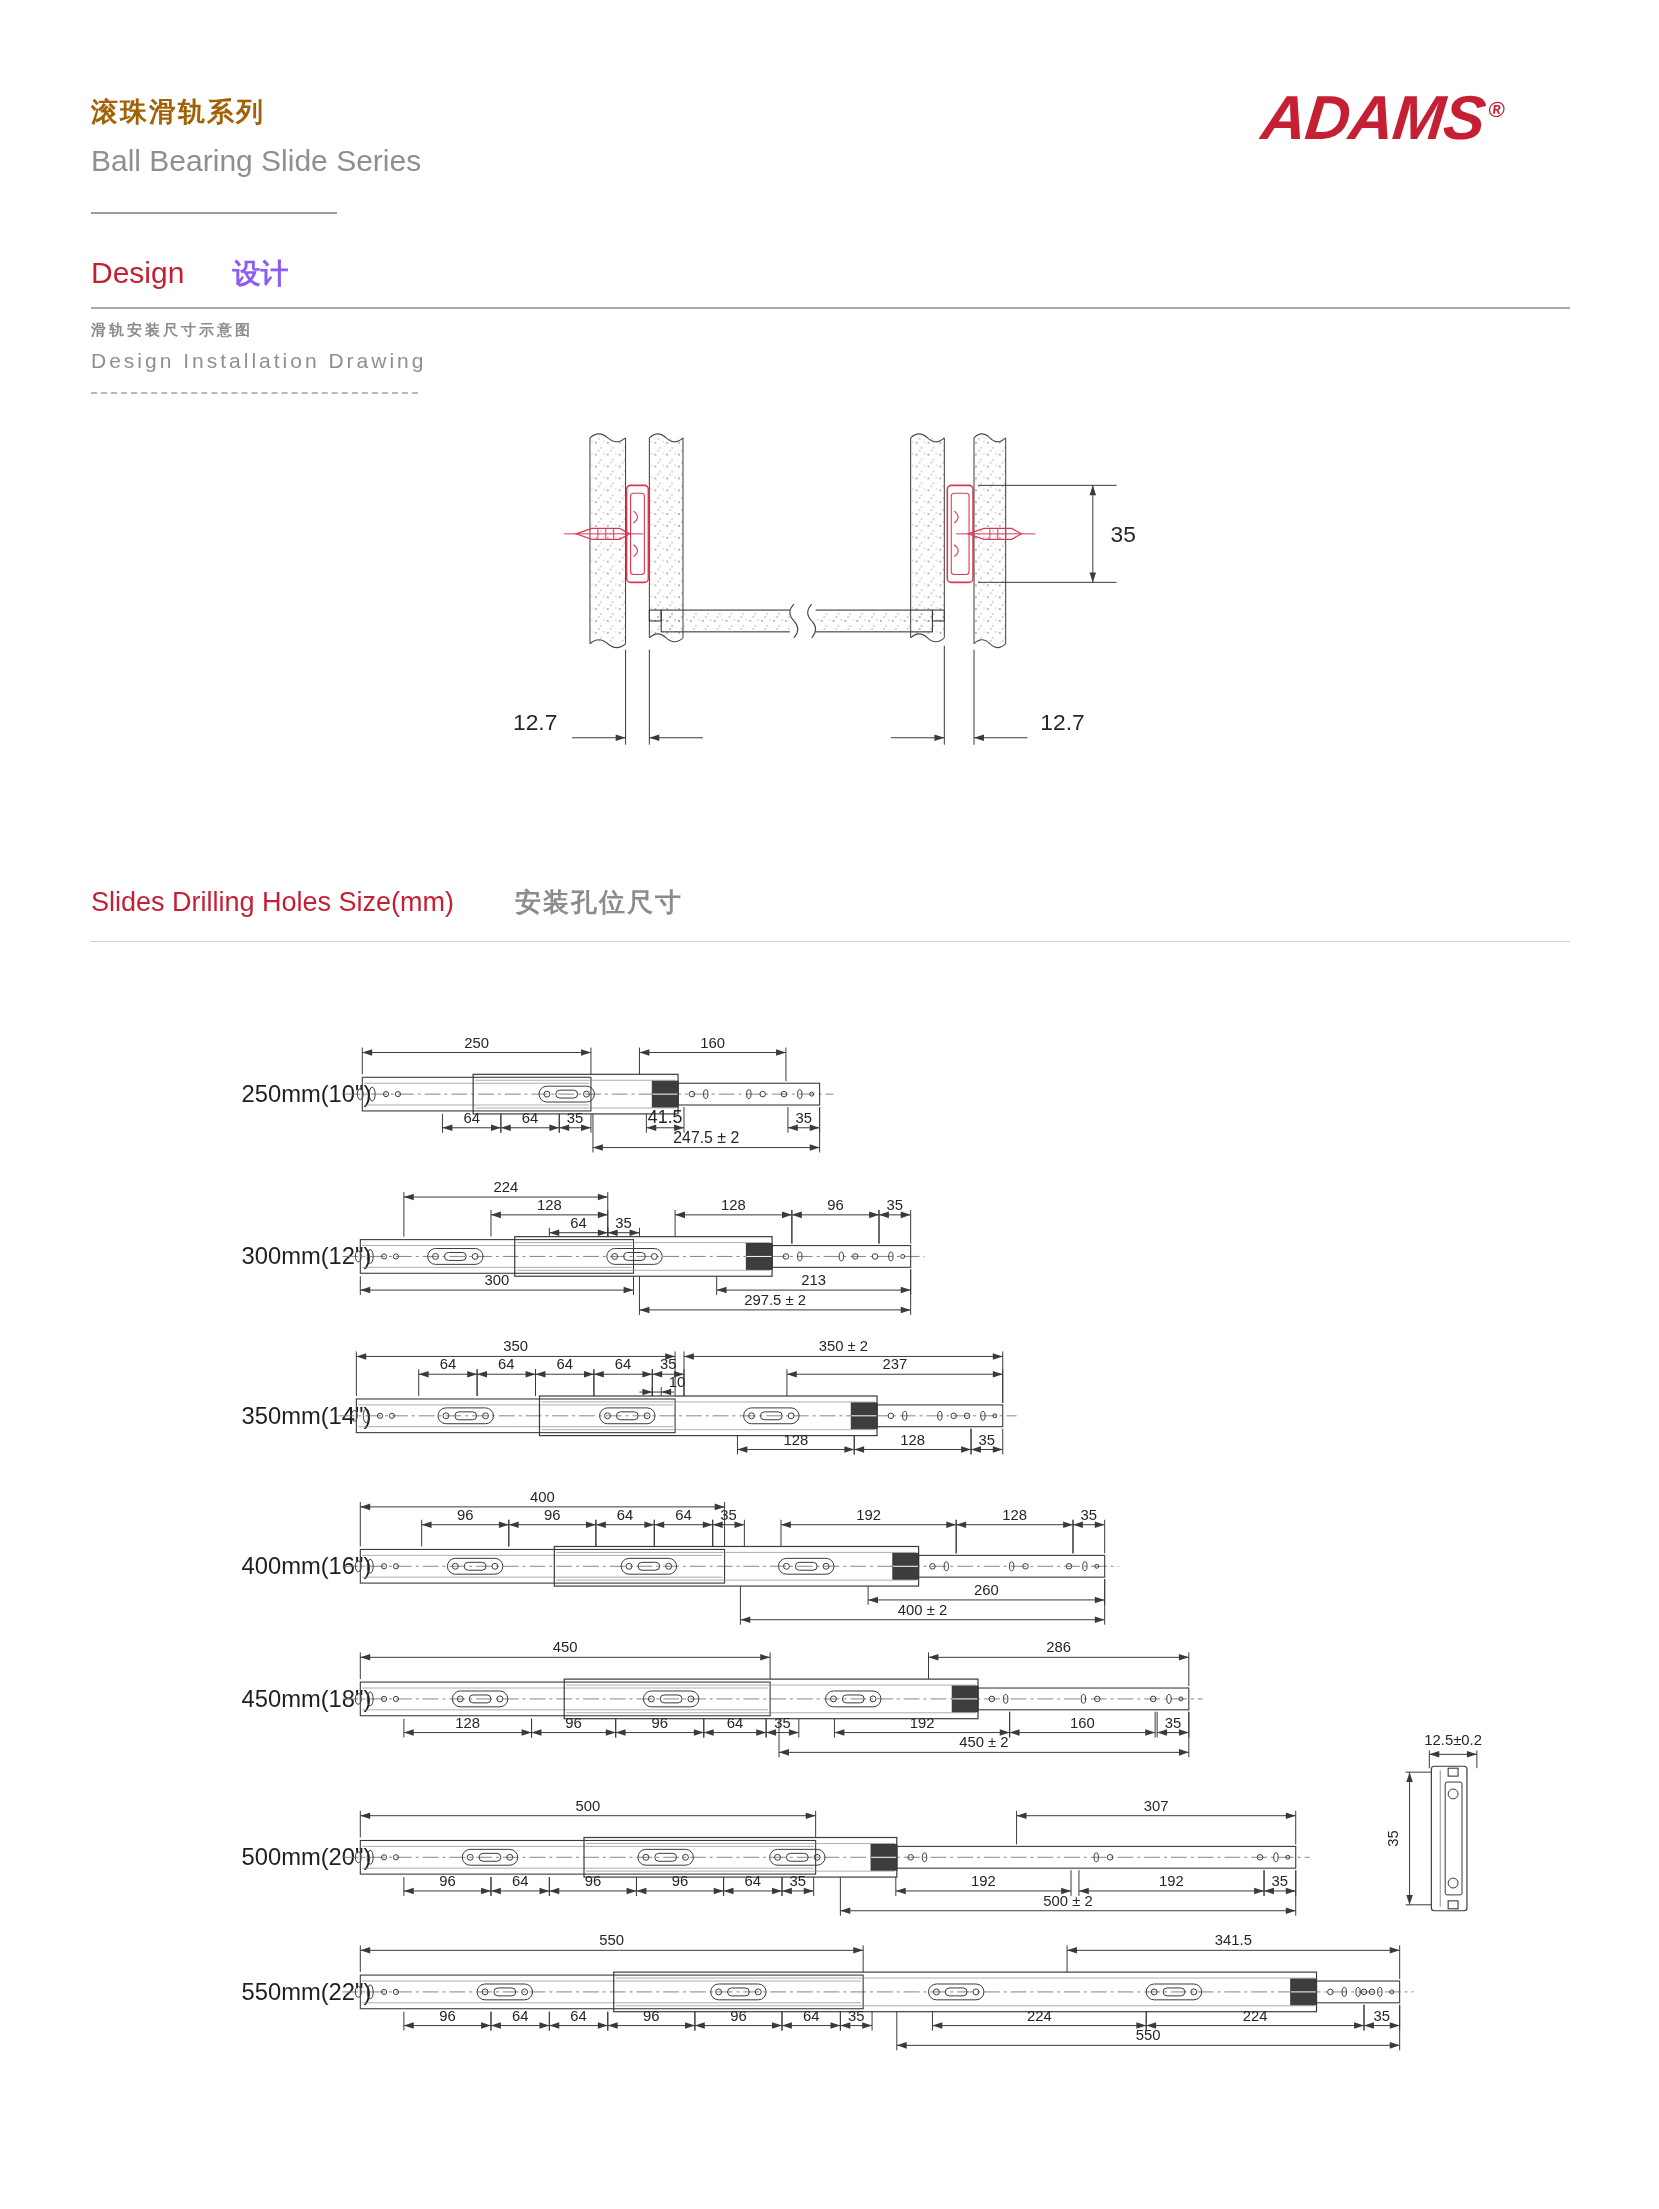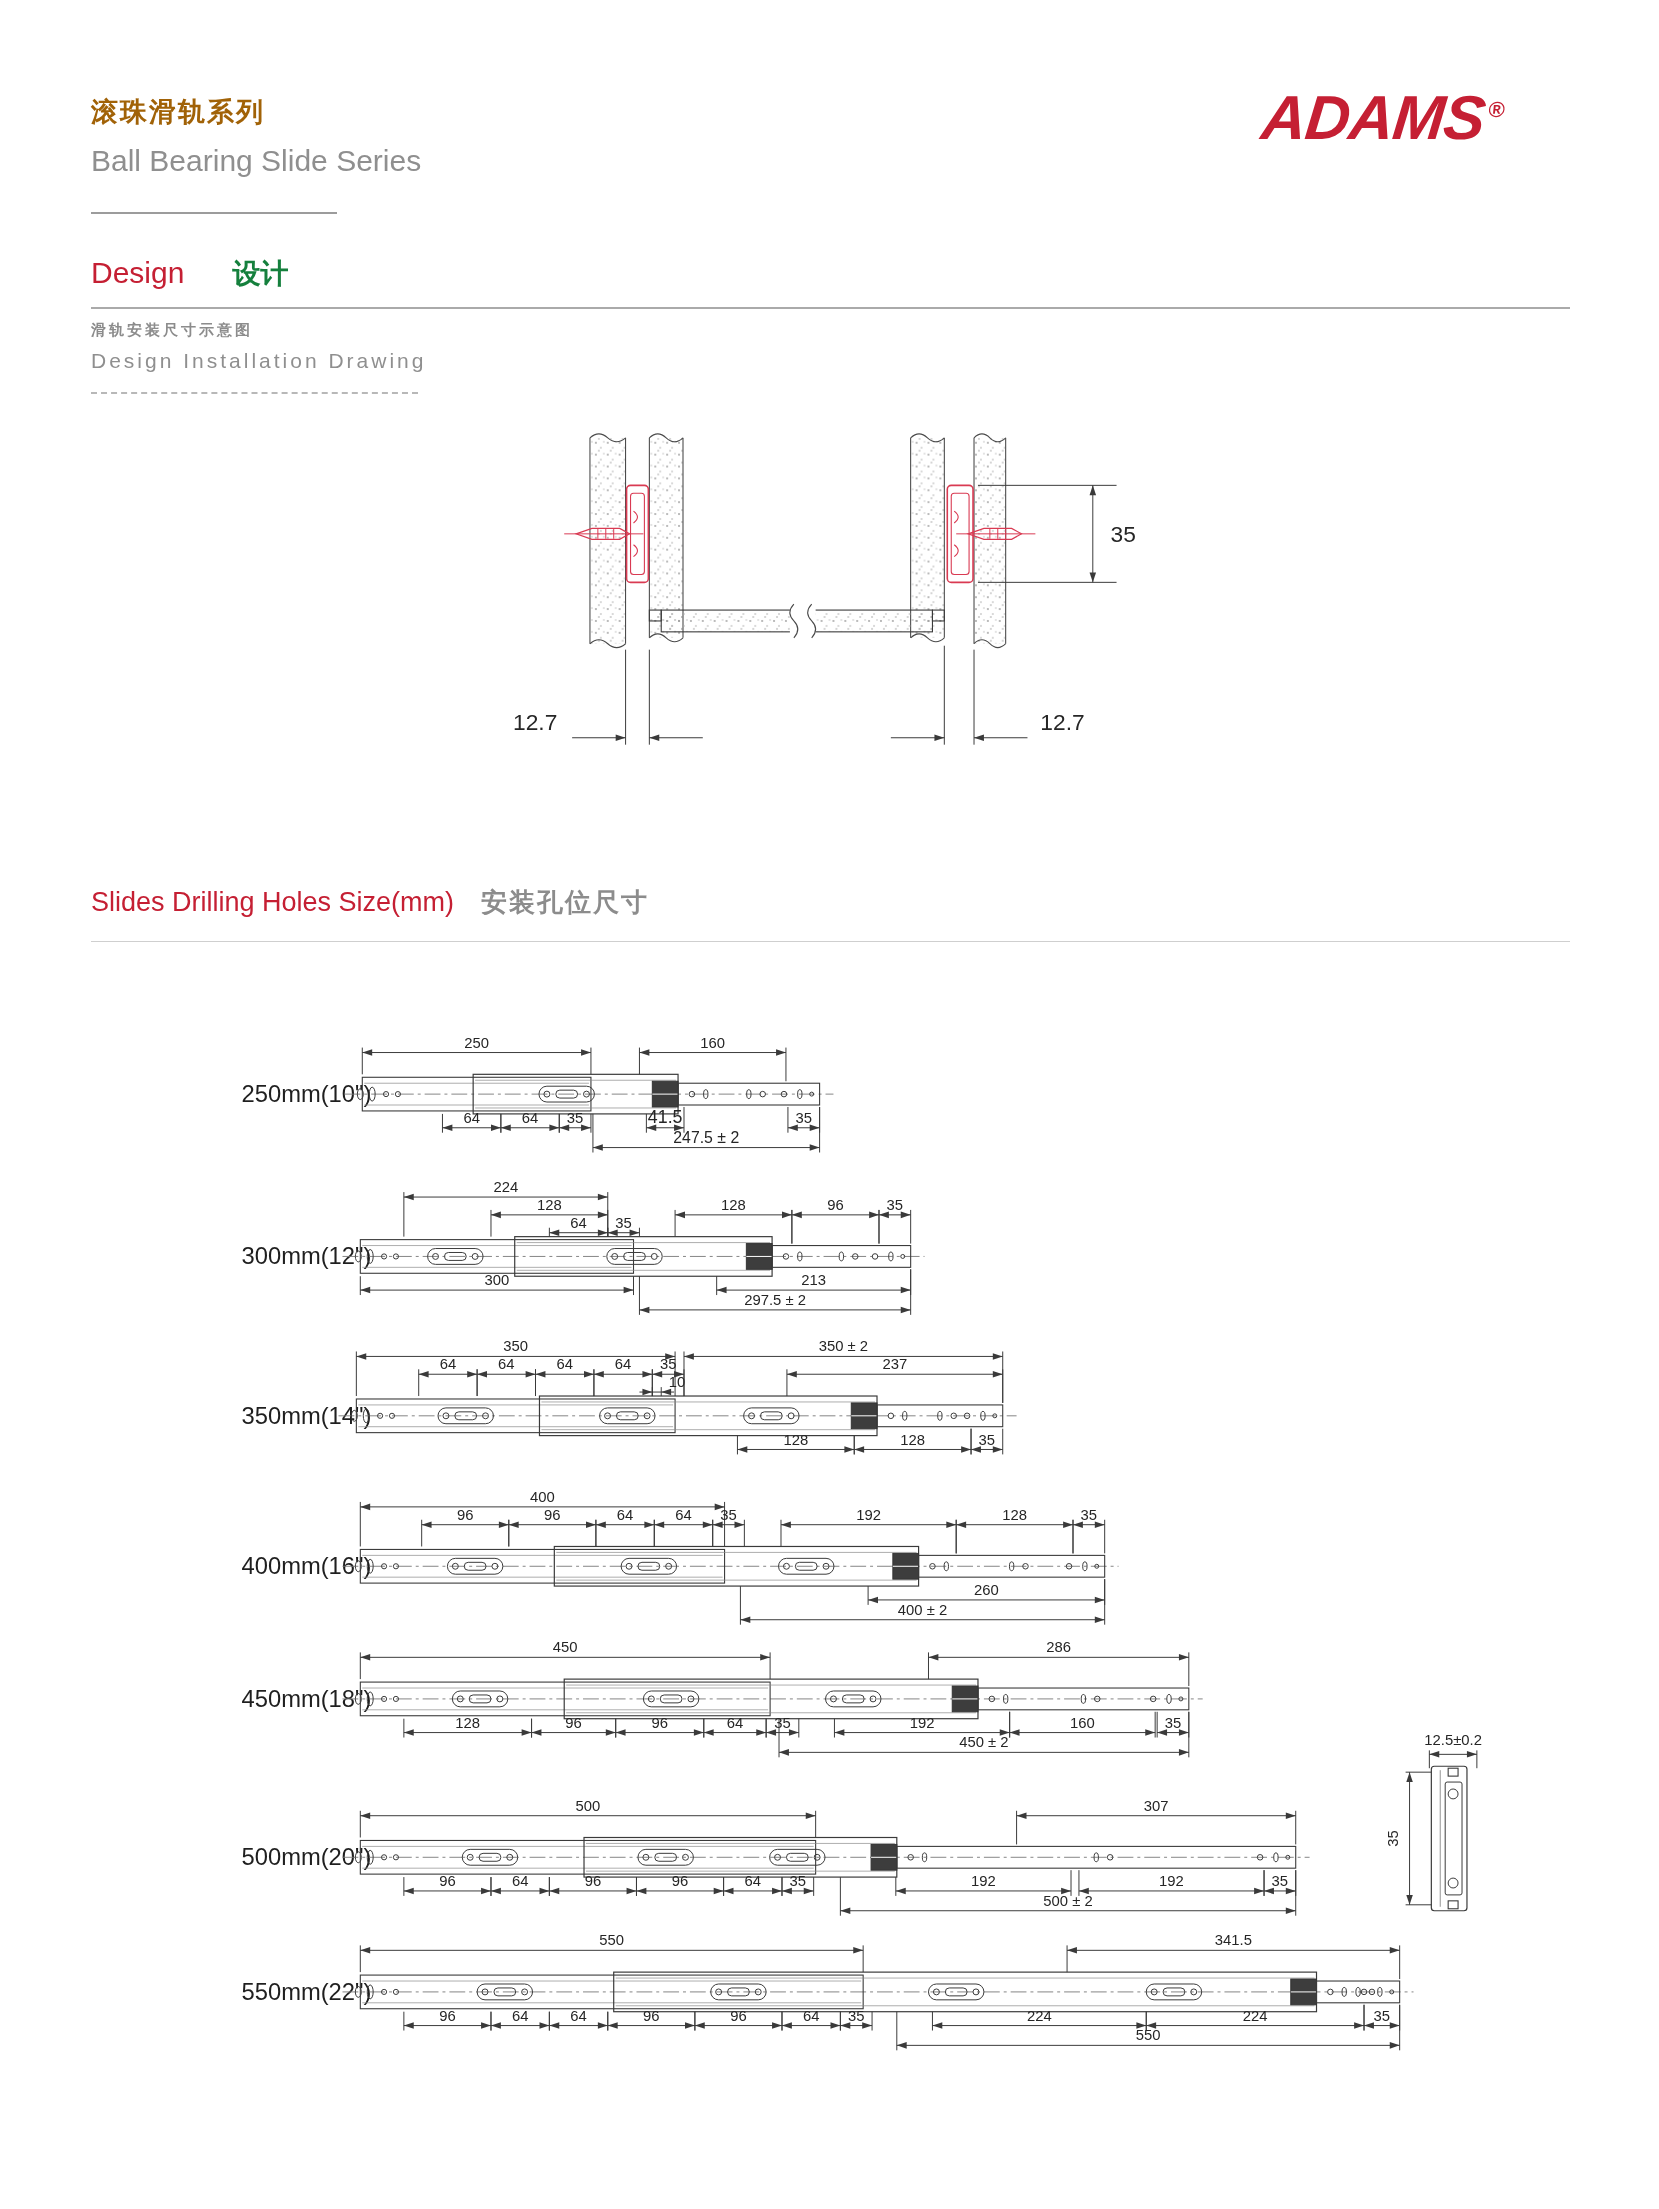--- a/index.html
+++ b/index.html
@@ -7,28 +7,28 @@
        font-family:"Liberation Sans",sans-serif;}
   .abs{position:absolute;}
   .title-zh{left:91px;top:94px;font-size:27px;font-weight:bold;color:#a16207;letter-spacing:2px;}
   .title-en{left:91px;top:132px;font-size:30px;color:#8f8f8f;margin-top:12px;}
   .title-underline{left:91px;top:212px;width:246px;height:2px;background:#9c9c9c;}
   .brand-logo{right:156px;top:87px;font-size:62px;font-weight:bold;font-style:italic;
        color:#c51f33;transform:skewX(-6deg);letter-spacing:-1px;line-height:1;}
   .brand-logo sup{font-size:22px;margin-left:3px;}
   .design-row{left:91px;top:255px;font-size:30px;}
   .design-en{color:#c51f33;}
-  .design-zh{color:#15803d;font-weight:bold;font-size:28px;margin-left:48px;text-align:center;}
+  .design-zh{color:#8b5cf6;font-weight:bold;font-size:28px;margin-left:48px;text-align:center;}
   .divider{left:91px;top:307px;width:1479px;height:2px;background:#aaaaaa;}
   .sub-zh{left:91px;top:321px;font-size:15px;font-weight:bold;color:#8c8c8c;letter-spacing:3px;}
   .sub-en{left:91px;top:349px;font-size:21px;color:#8f8f8f;letter-spacing:3px;}
   .dashes{left:91px;top:392px;width:327px;height:0;border-top:2px dashed #b8b8b8;}
   .drill-row{left:91px;top:885px;font-size:27px;}
   .drill-en{color:#c51f33;text-align:right;}
-  .drill-zh{color:#8c8c8c;font-weight:bold;font-size:26px;margin-left:27px;letter-spacing:2px;}
+  .drill-zh{color:#8c8c8c;font-weight:bold;font-size:26px;margin-left:61px;letter-spacing:2px;}
   .divider2{left:91px;top:941px;width:1479px;height:1px;background:#cfcfcf;}
   #draw{position:absolute;left:0;top:0;}
   #draw text{font-family:"Liberation Sans",sans-serif;}
 </style>
 </head>
 <body>
 
 <div class="abs title-zh">滚珠滑轨系列</div>
 <div class="abs title-en">Ball Bearing Slide Series</div>
 <div class="abs title-underline"></div>

